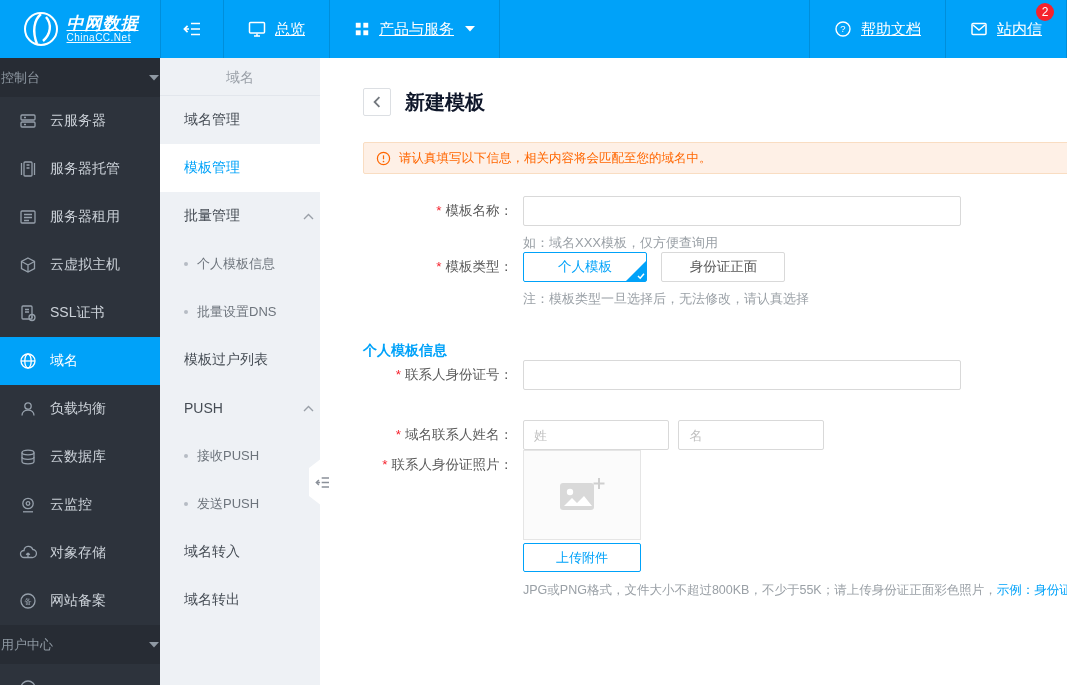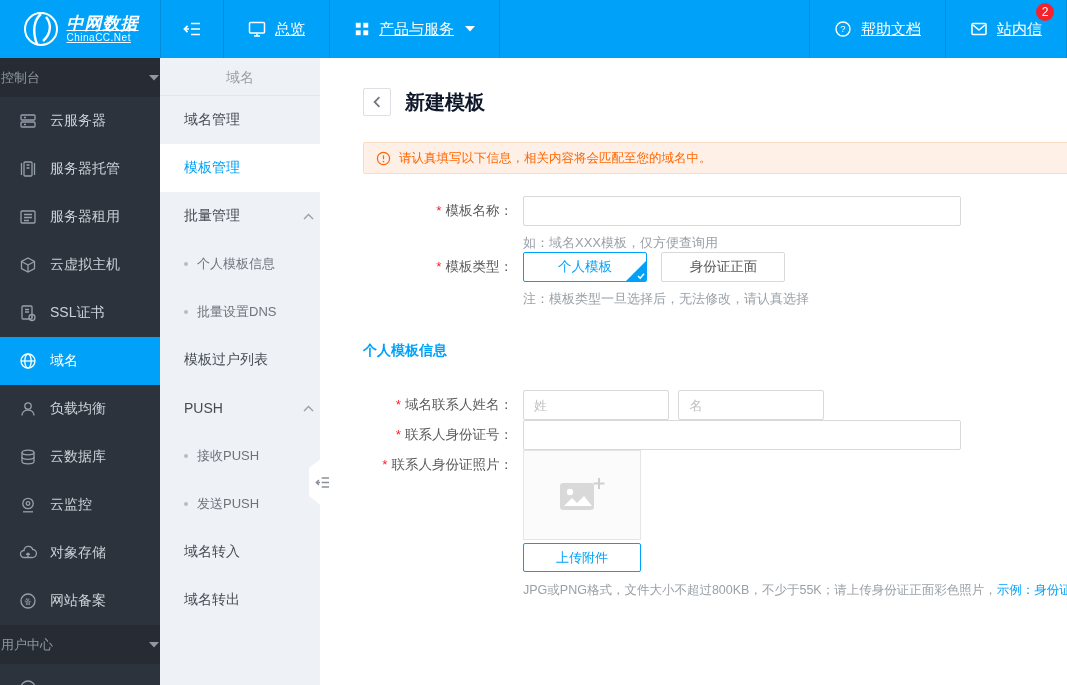--- a/index.html
+++ b/index.html
@@ -427,36 +427,36 @@
           </div>
           <div class="type-btn">
             <span>身份证正面</span>
           </div>
         </div>
       </div>
       <div class="fhint">注：模板类型一旦选择后，无法修改，请认真选择</div>
 
       <div class="section-title">个人模板信息</div>
 
+      <div class="frow">
+        <div class="flabel">
+          <span class="req">*</span><span>联系人身份证号：</span>
+        </div>
+        <div class="fctl">
+          <input class="tinput w-lg" type="text" value="" style="">
+        </div>
+      </div>
+
       <div class="frow" style="margin-top:30px;">
         <div class="flabel">
           <span class="req">*</span><span>域名联系人姓名：</span>
         </div>
         <div class="fctl">
           <input class="tinput w-sm" type="text" placeholder="姓" style="">
           <input class="tinput w-sm gap5" type="text" placeholder="名" style="">
-        </div>
-      </div>
-
-      <div class="frow">
-        <div class="flabel">
-          <span class="req">*</span><span>联系人身份证号：</span>
-        </div>
-        <div class="fctl">
-          <input class="tinput w-lg" type="text" value="" style="">
         </div>
       </div>
 
       <div class="frow">
         <div class="flabel">
           <span class="req">*</span><span>联系人身份证照片：</span>
         </div>
         <div class="upload-col">
           <div class="img-ph">
             <span>

